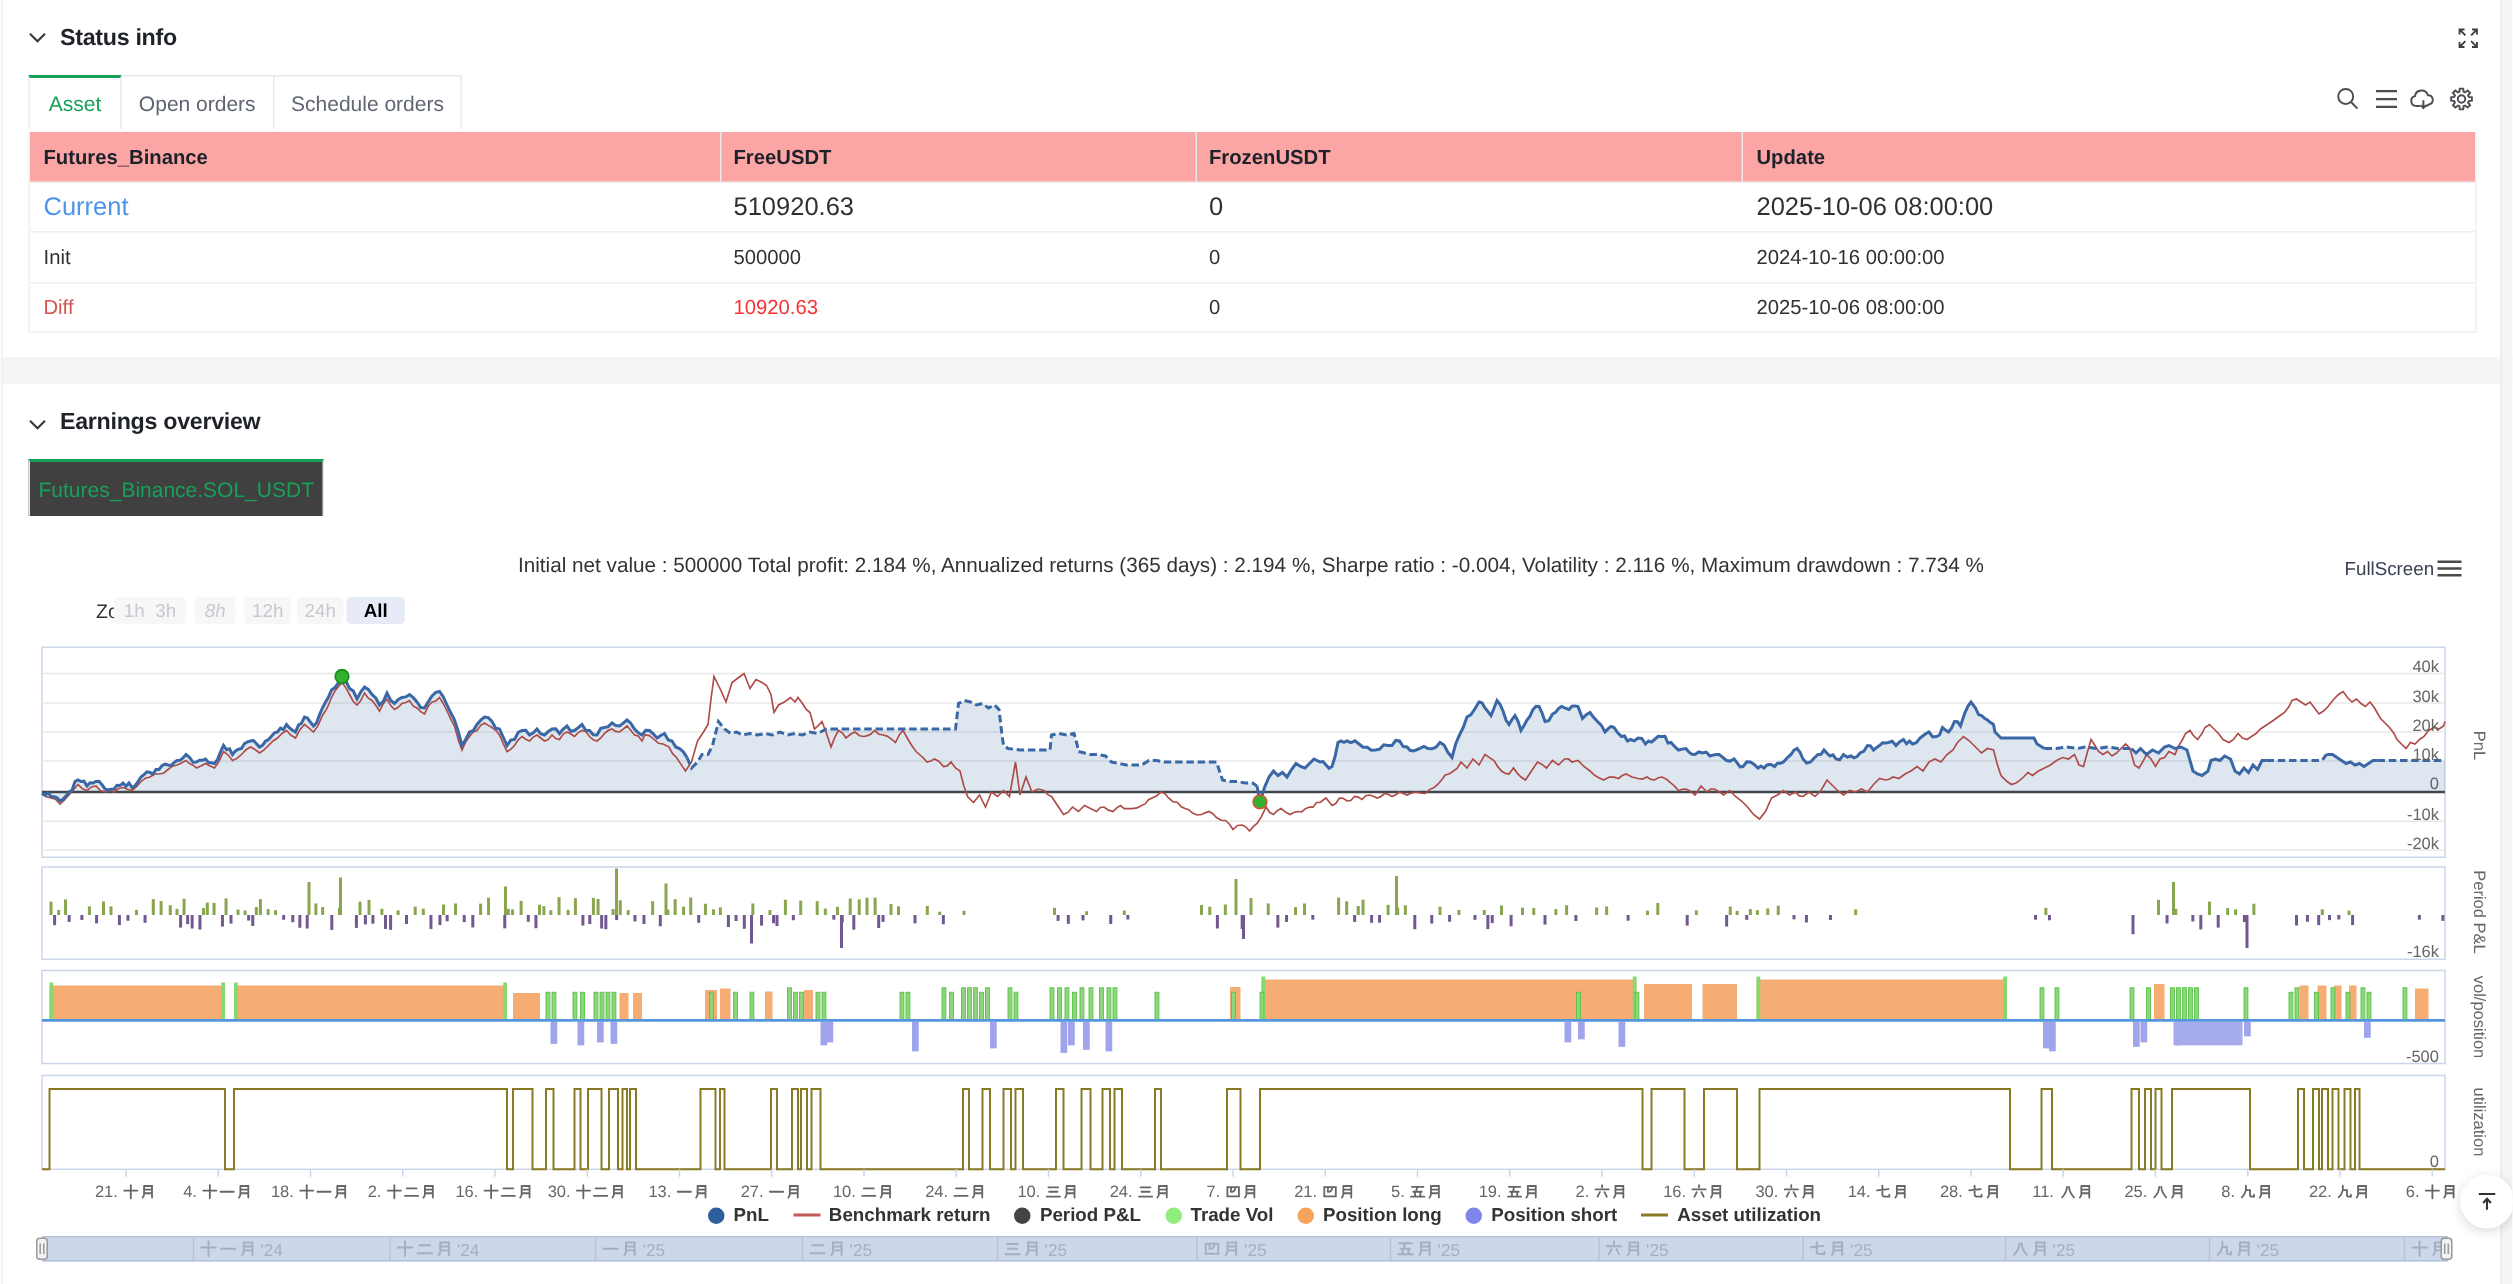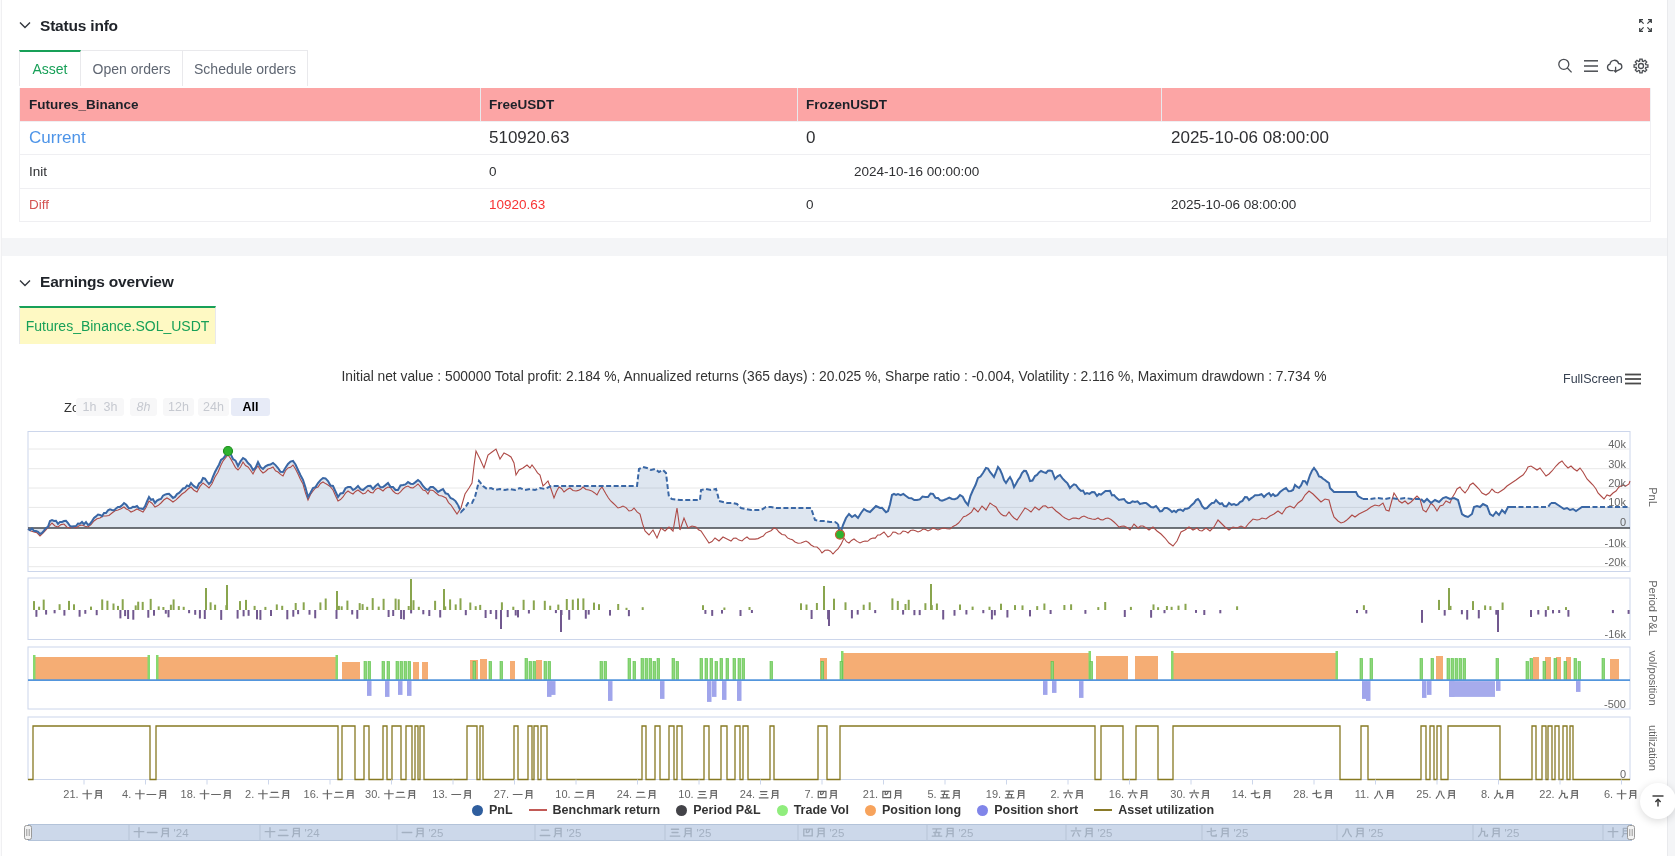--- a/index.html
+++ b/index.html
@@ -45,51 +45,53 @@
   <div class="abs" style="left:0;top:0;width:62px;height:36px;border-top:2px solid #18a058;border-left:1px solid #e9e9ec;border-right:1px solid #e9e9ec;background:#fff;color:#18a058;font-size:14px;display:flex;align-items:center;justify-content:center;">Asset</div>
   <div class="abs" style="left:62px;top:0;width:102px;height:36px;border-top:1px solid #e9e9ec;border-right:1px solid #e9e9ec;color:#5f6672;font-size:14px;display:flex;align-items:center;justify-content:center;">Open orders</div>
   <div class="abs" style="left:164px;top:0;width:125px;height:36px;border-top:1px solid #e9e9ec;border-right:1px solid #e9e9ec;color:#5f6672;font-size:14px;display:flex;align-items:center;justify-content:center;">Schedule orders</div>
 </div>
 
 <div class="abs" style="left:19px;top:88px;width:1632px;border-left:1px solid #f0f0f3;border-right:1px solid #f0f0f3;">
   <div style="display:flex;height:33.5px;background:#fca5a5;border-bottom:1px solid #efeff2;font-size:13.5px;font-weight:bold;color:#1d2129;">
     <div style="width:461px;padding-left:9px;display:flex;align-items:center;border-right:1px solid #e9e9ec;">Futures_Binance</div>
     <div style="width:317px;padding-left:8px;display:flex;align-items:center;border-right:1px solid #e9e9ec;">FreeUSDT</div>
     <div style="width:364px;padding-left:8px;display:flex;align-items:center;border-right:1px solid #e9e9ec;">FrozenUSDT</div>
+    <div style="flex:1;padding-left:9px;display:flex;align-items:center;">Update</div>
   </div>
   <div style="display:flex;height:33.5px;border-bottom:1px solid #efeff2;font-size:17px;color:#2f3033;">
     <div style="width:461px;padding-left:9px;display:flex;align-items:center;color:#4d94e8;">Current</div>
     <div style="width:317px;padding-left:8px;display:flex;align-items:center;">510920.63</div>
     <div style="width:364px;padding-left:8px;display:flex;align-items:center;">0</div>
     <div style="flex:1;padding-left:9px;display:flex;align-items:center;">2025-10-06 08:00:00</div>
   </div>
   <div style="display:flex;height:33.5px;border-bottom:1px solid #efeff2;font-size:13.5px;color:#2f3033;">
     <div style="width:461px;padding-left:9px;display:flex;align-items:center;">Init</div>
+    <div style="width:317px;padding-left:8px;display:flex;align-items:center;">500000</div>
     <div style="width:364px;padding-left:8px;display:flex;align-items:center;">0</div>
     <div style="flex:1;padding-left:9px;display:flex;align-items:center;">2024-10-16 00:00:00</div>
   </div>
   <div style="display:flex;height:33.5px;border-bottom:1px solid #efeff2;font-size:13.5px;color:#2f3033;">
     <div style="width:461px;padding-left:9px;display:flex;align-items:center;color:#d45452;">Diff</div>
     <div style="width:317px;padding-left:8px;display:flex;align-items:center;color:#f83333;">10920.63</div>
     <div style="width:364px;padding-left:8px;display:flex;align-items:center;">0</div>
     <div style="flex:1;padding-left:9px;display:flex;align-items:center;">2025-10-06 08:00:00</div>
   </div>
 </div>
 
 <div class="abs" style="left:0;top:238px;width:1675px;height:18px;background:#f4f5f7;"></div>
 
 <div class="abs" style="left:18px;top:276px;width:14px;height:14px;">
 <svg width="14" height="14">
       <path class="chev" d="M2,4.5 L7,9.5 L12,4.5"></path>
     </svg></div>
 <div class="abs ttl" style="left:40px;top:273px;">Earnings overview</div>
 
-<div class="abs" style="left:19px;top:306px;width:197px;height:38px;border-top:2px solid #18a058;border-left:1px solid #e9e9ec;border-right:1px solid #e9e9ec;background:#fef9c3;color:#18a058;font-size:14px;display:flex;align-items:center;justify-content:center;">Futures_Binance.SOL_USDT</div>
-
-<div class="abs" style="left:0;top:369px;width:1668px;text-align:center;font-size:13.8px;color:#333;">Initial net value : 500000 Total profit: 2.184 %, Annualized returns (365 days) : 20.025 %, Sharpe ratio : -0.004, Volatility : 2.116 %, Maximum drawdown : 7.734 %</div>
+<div class="abs" style="left:19px;top:306px;width:197px;height:38px;border-top:2px solid #18a058;border-left:1px solid #e9e9ec;border-right:1px solid #e9e9ec;background:#404040;color:#18a058;font-size:14px;display:flex;align-items:center;justify-content:center;">Futures_Binance.SOL_USDT</div>
+
+<div class="abs" style="left:0;top:369px;width:1668px;text-align:center;font-size:13.8px;color:#333;">Initial net value : 500000 Total profit: 2.184 %, Annualized returns (365 days) : 2.194 %, Sharpe ratio : -0.004, Volatility : 2.116 %, Maximum drawdown : 7.734 %</div>
 <div class="abs" style="left:1563px;top:372px;font-size:12.5px;color:#374151;">FullScreen</div>
 <div class="abs" style="left:1624px;top:372px;"><svg width="18" height="14">
       <g stroke="#4a4a4a" stroke-width="1.8">
         <line x1="1" y1="2.5" x2="17" y2="2.5"></line>
         <line x1="1" y1="7" x2="17" y2="7"></line>
         <line x1="1" y1="11.5" x2="17" y2="11.5"></line>
       </g>
     </svg></div>
 
 <div class="abs" style="left:28px;top:398px;height:19px;font-size:12.5px;">

